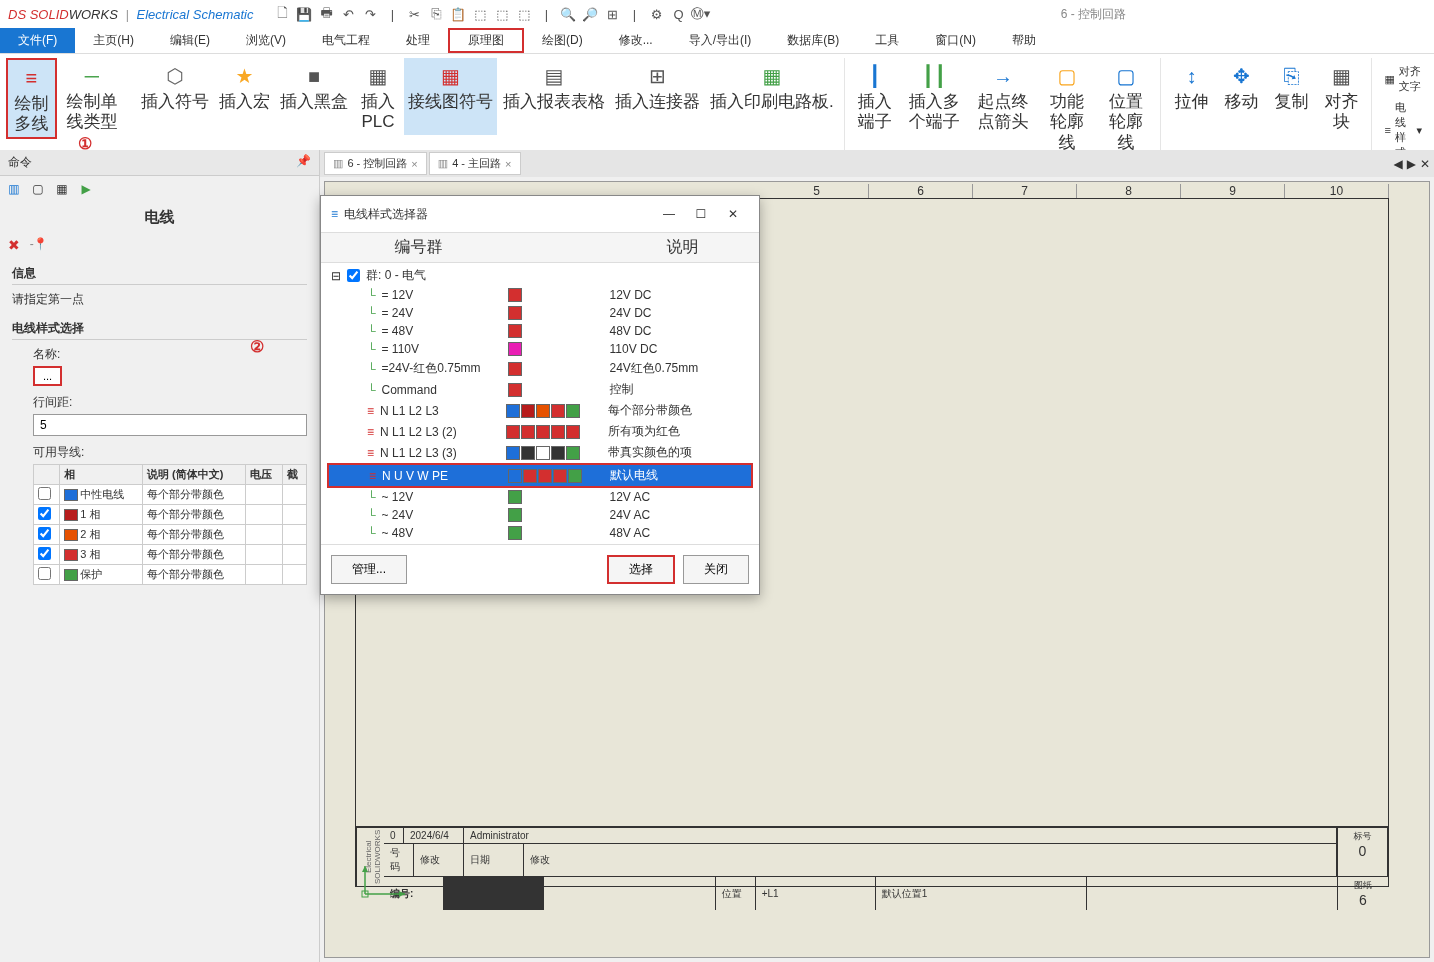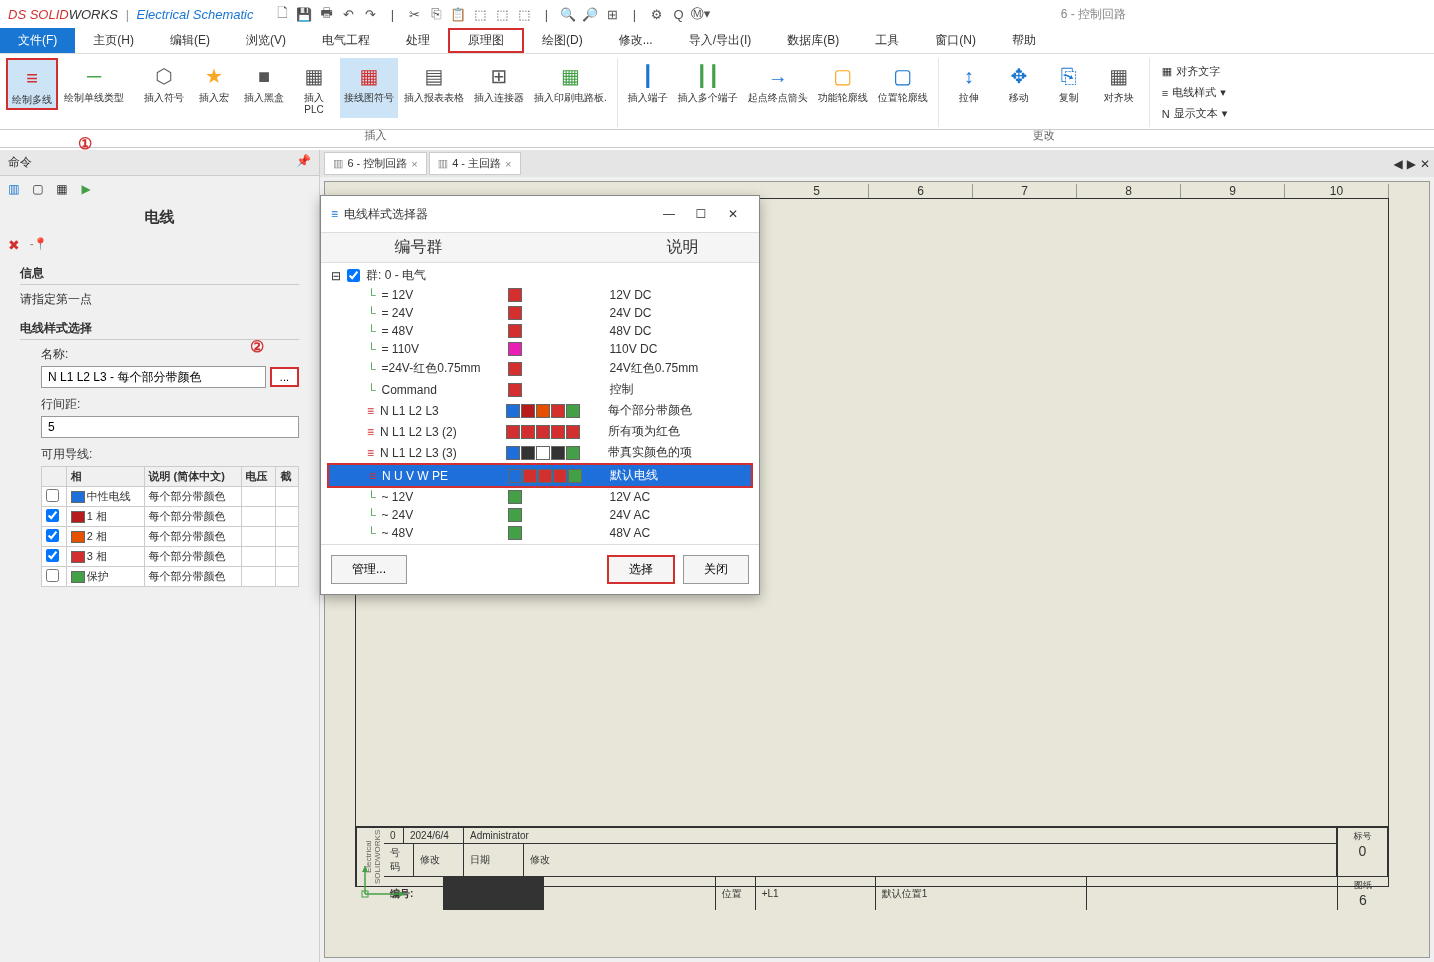--- a/index.html
+++ b/index.html
@@ -23,38 +23,38 @@
 .menu-item.highlighted { border: 2px solid #d32f2f; }
 
 
 .ribbon { background: #fff; border-bottom: 1px solid #ccc; display: flex; padding: 4px 0 2px; }
 .ribbon-group { display: flex; flex-direction: column; align-items: center; padding: 0 6px; border-right: 1px solid #e5e5e5; }
 .ribbon-buttons { display: flex; gap: 2px; }
 .ribbon-btn { display: flex; flex-direction: column; align-items: center; justify-content: flex-start; padding: 4px 4px 2px; cursor: default; min-width: 48px; }
 .ribbon-btn.highlighted { border: 2px solid #d32f2f; background: #cde4f7; }
 .ribbon-btn.active { background: #cde4f7; }
 .ribbon-icon { width: 32px; height: 28px; display: flex; align-items: center; justify-content: center; font-size: 20px; margin-bottom: 2px; }
-.ribbon-label { font-size: 10px; text-align: center; line-height: 1.2; white-space: pre-line; }
+.ribbon-label { font-size: 17px; text-align: center; line-height: 1.2; white-space: pre-line; }
 .ribbon-group-label { font-size: 11px; color: #666; margin-top: 2px; }
 .ribbon-small-group { display: flex; flex-direction: column; padding: 4px 8px; gap: 2px; }
 .ribbon-small-btn { display: flex; align-items: center; gap: 4px; font-size: 11px; padding: 2px 4px; }
 
 .callout { position: absolute; color: #d32f2f; font-size: 16px; font-weight: bold; z-index: 50; }
 
 
 .main-area { display: flex; position: absolute; top: 150px; bottom: 0; left: 0; right: 0; }
 
 
 .left-panel { width: 320px; background: #f0f0f0; border-right: 1px solid #ccc; display: flex; flex-direction: column; }
 .panel-header { background: #e8e8e8; padding: 4px 8px; font-size: 12px; border-bottom: 1px solid #ccc; display: flex; justify-content: space-between; }
 .panel-toolbar { padding: 4px; display: flex; gap: 4px; }
 .panel-tool { width: 20px; height: 18px; display: flex; align-items: center; justify-content: center; }
 .panel-title { text-align: center; font-size: 15px; font-weight: bold; padding: 6px; }
 .panel-close { padding: 4px 8px; display: flex; gap: 10px; }
-.panel-section { padding: 8px 20px; }
+.panel-section { padding: 8px 12px; }
 .panel-sec-title { font-size: 12px; font-weight: bold; margin-bottom: 6px; border-bottom: 1px solid #ccc; padding-bottom: 2px; }
 .panel-row { margin-bottom: 8px; margin-left: 21px; }
 .panel-row label { display: block; margin-bottom: 3px; font-size: 12px; }
 .panel-input-row { display: flex; gap: 4px; align-items: center; }
 .panel-input { flex: 1; padding: 3px 6px; border: 1px solid #999; background: #fff; font-size: 12px; }
 .panel-btn-small { padding: 2px 8px; border: 2px solid #d32f2f; background: #fff; cursor: default; font-size: 11px; }
 .wire-table { width: 100%; border-collapse: collapse; background: #fff; }
 .wire-table th, .wire-table td { border: 1px solid #ccc; padding: 2px 4px; font-size: 11px; text-align: left; }
 .wire-table th { background: #f0f0f0; }
 .color-box { display: inline-block; width: 14px; height: 12px; border: 1px solid #666; vertical-align: middle; margin-right: 2px; }
@@ -278,21 +278,20 @@
       <span style="color:#d32f2f; font-size:14px;">✖</span>
       <span style="color:#888;">-📍</span>
     </div>
     <div class="panel-section">
       <div class="panel-sec-title">信息</div>
       <div style="margin-bottom:12px;">请指定第一点</div>
       <div class="panel-sec-title">电线样式选择</div>
       <div class="panel-row">
         <label>名称:</label>
         <div class="panel-input-row">
-          <input class="panel-input" value="N L1 L2 L3 - 每个部分带颜色" style="">
           <button class="panel-btn-small">...</button>
         </div>
       </div>
       <div class="panel-row">
         <label>行间距:</label>
         <input class="panel-input" style="width: 100%;" value="5">
       </div>
       <div class="panel-row">
         <label>可用导线:</label>
         <table class="wire-table">

